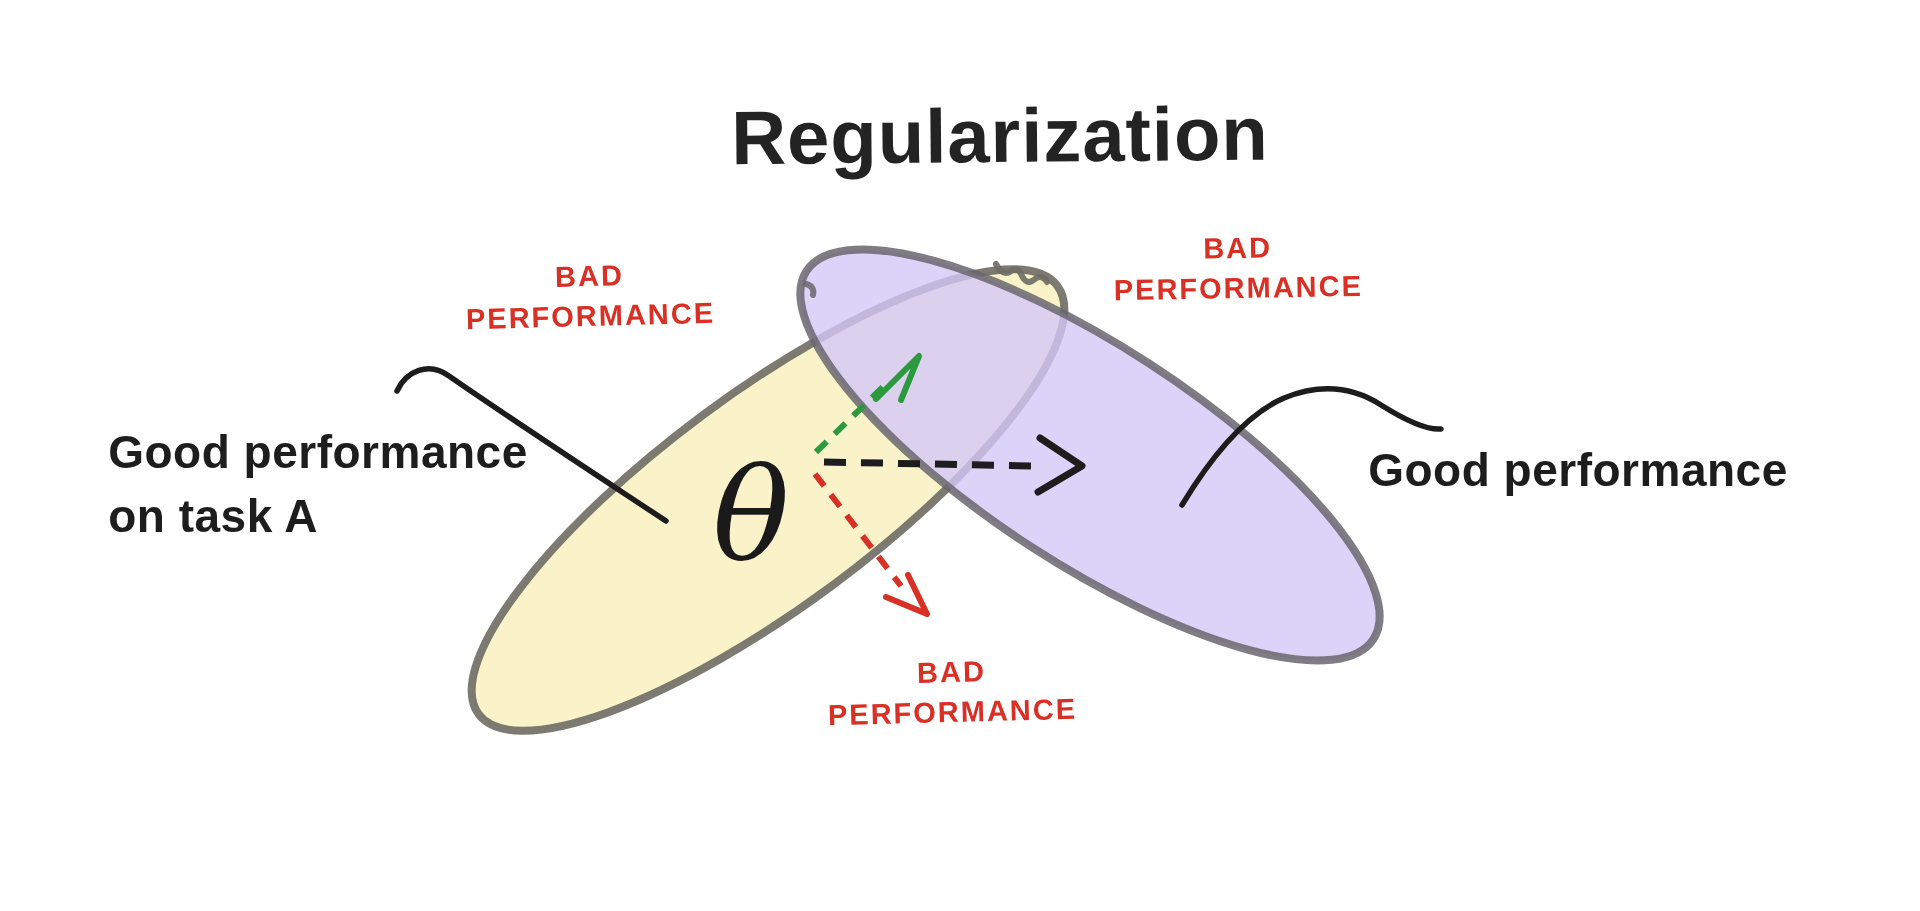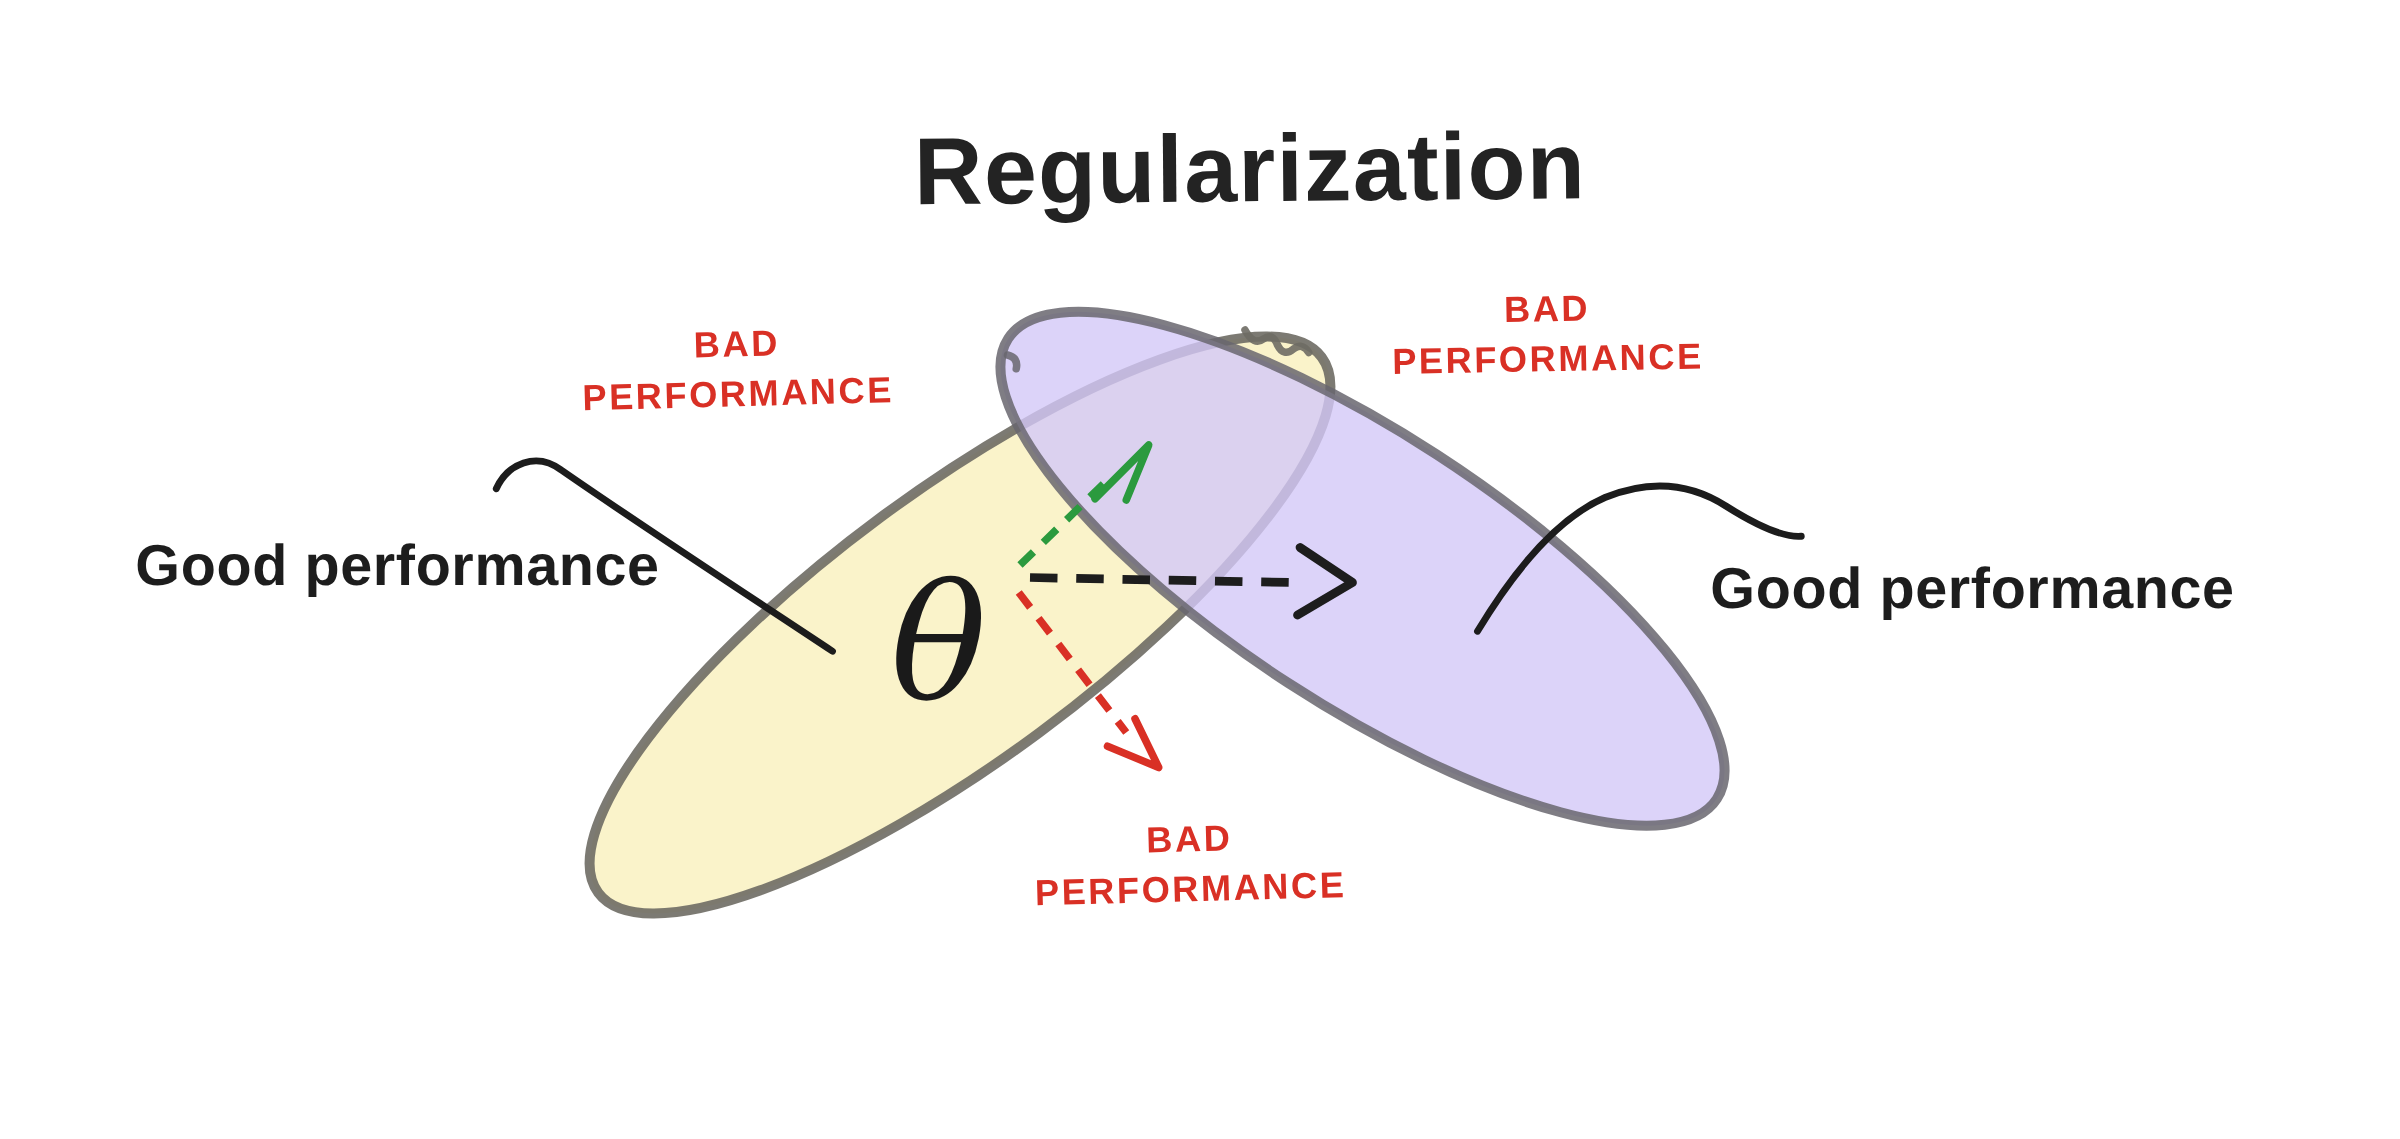--- a/index.html
+++ b/index.html
@@ -63,20 +63,21 @@
   <path d="M 876 399 L 919 356 L 901 400" fill="none" stroke-width="6" stroke-linecap="round" stroke-linejoin="round" stroke="#2b9a3e"></path>
 
   <path d="M 815 474 L 901 586" fill="none" stroke-width="6" stroke-dasharray="15 11" stroke="#d93025"></path>
   <path d="M 886 597 L 927 614 L 908 575" fill="none" stroke-width="6" stroke-linecap="round" stroke-linejoin="round" stroke="#d93025"></path>
 </svg>
 
 <div class="txt title">Regularization</div>
 
 <div class="txt side-label task-a">
   <div>Good performance</div>
+  <div>on task A</div>
 </div>
 
 <div class="txt side-label task-b">
   <div>Good performance</div>
 </div>
 
 <div class="txt bad bad-tl">
   <div>BAD</div>
   <div>PERFORMANCE</div>
 </div>

